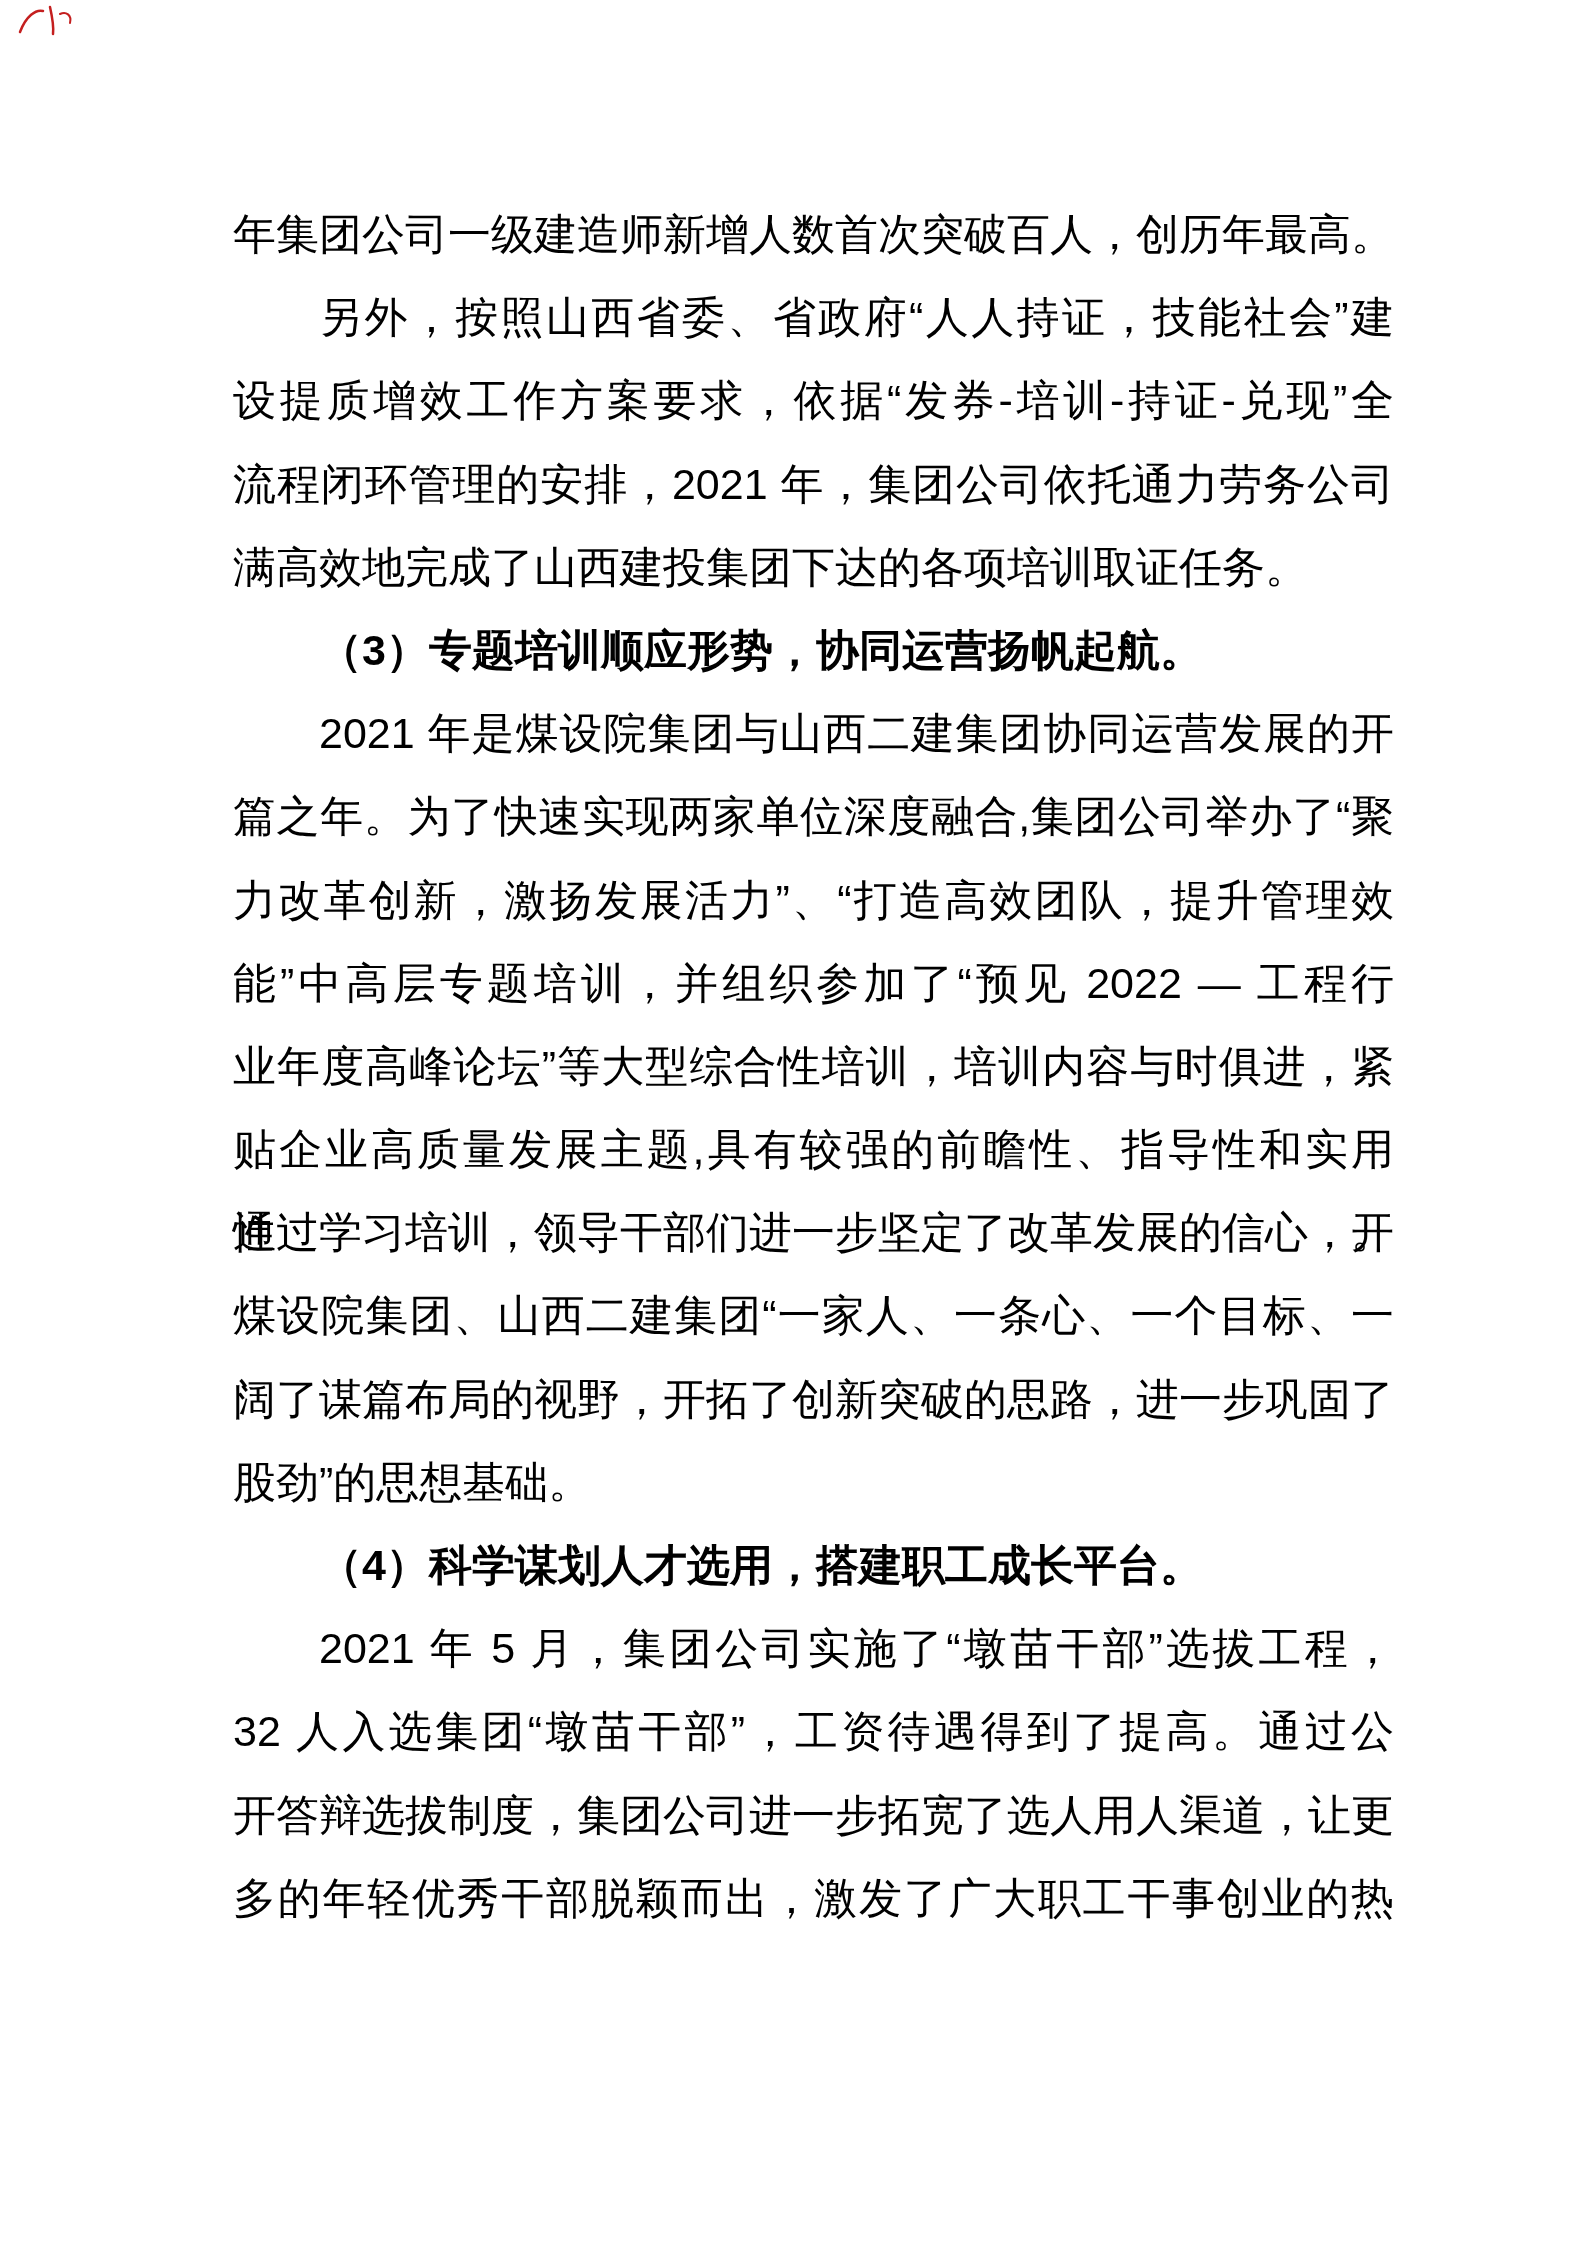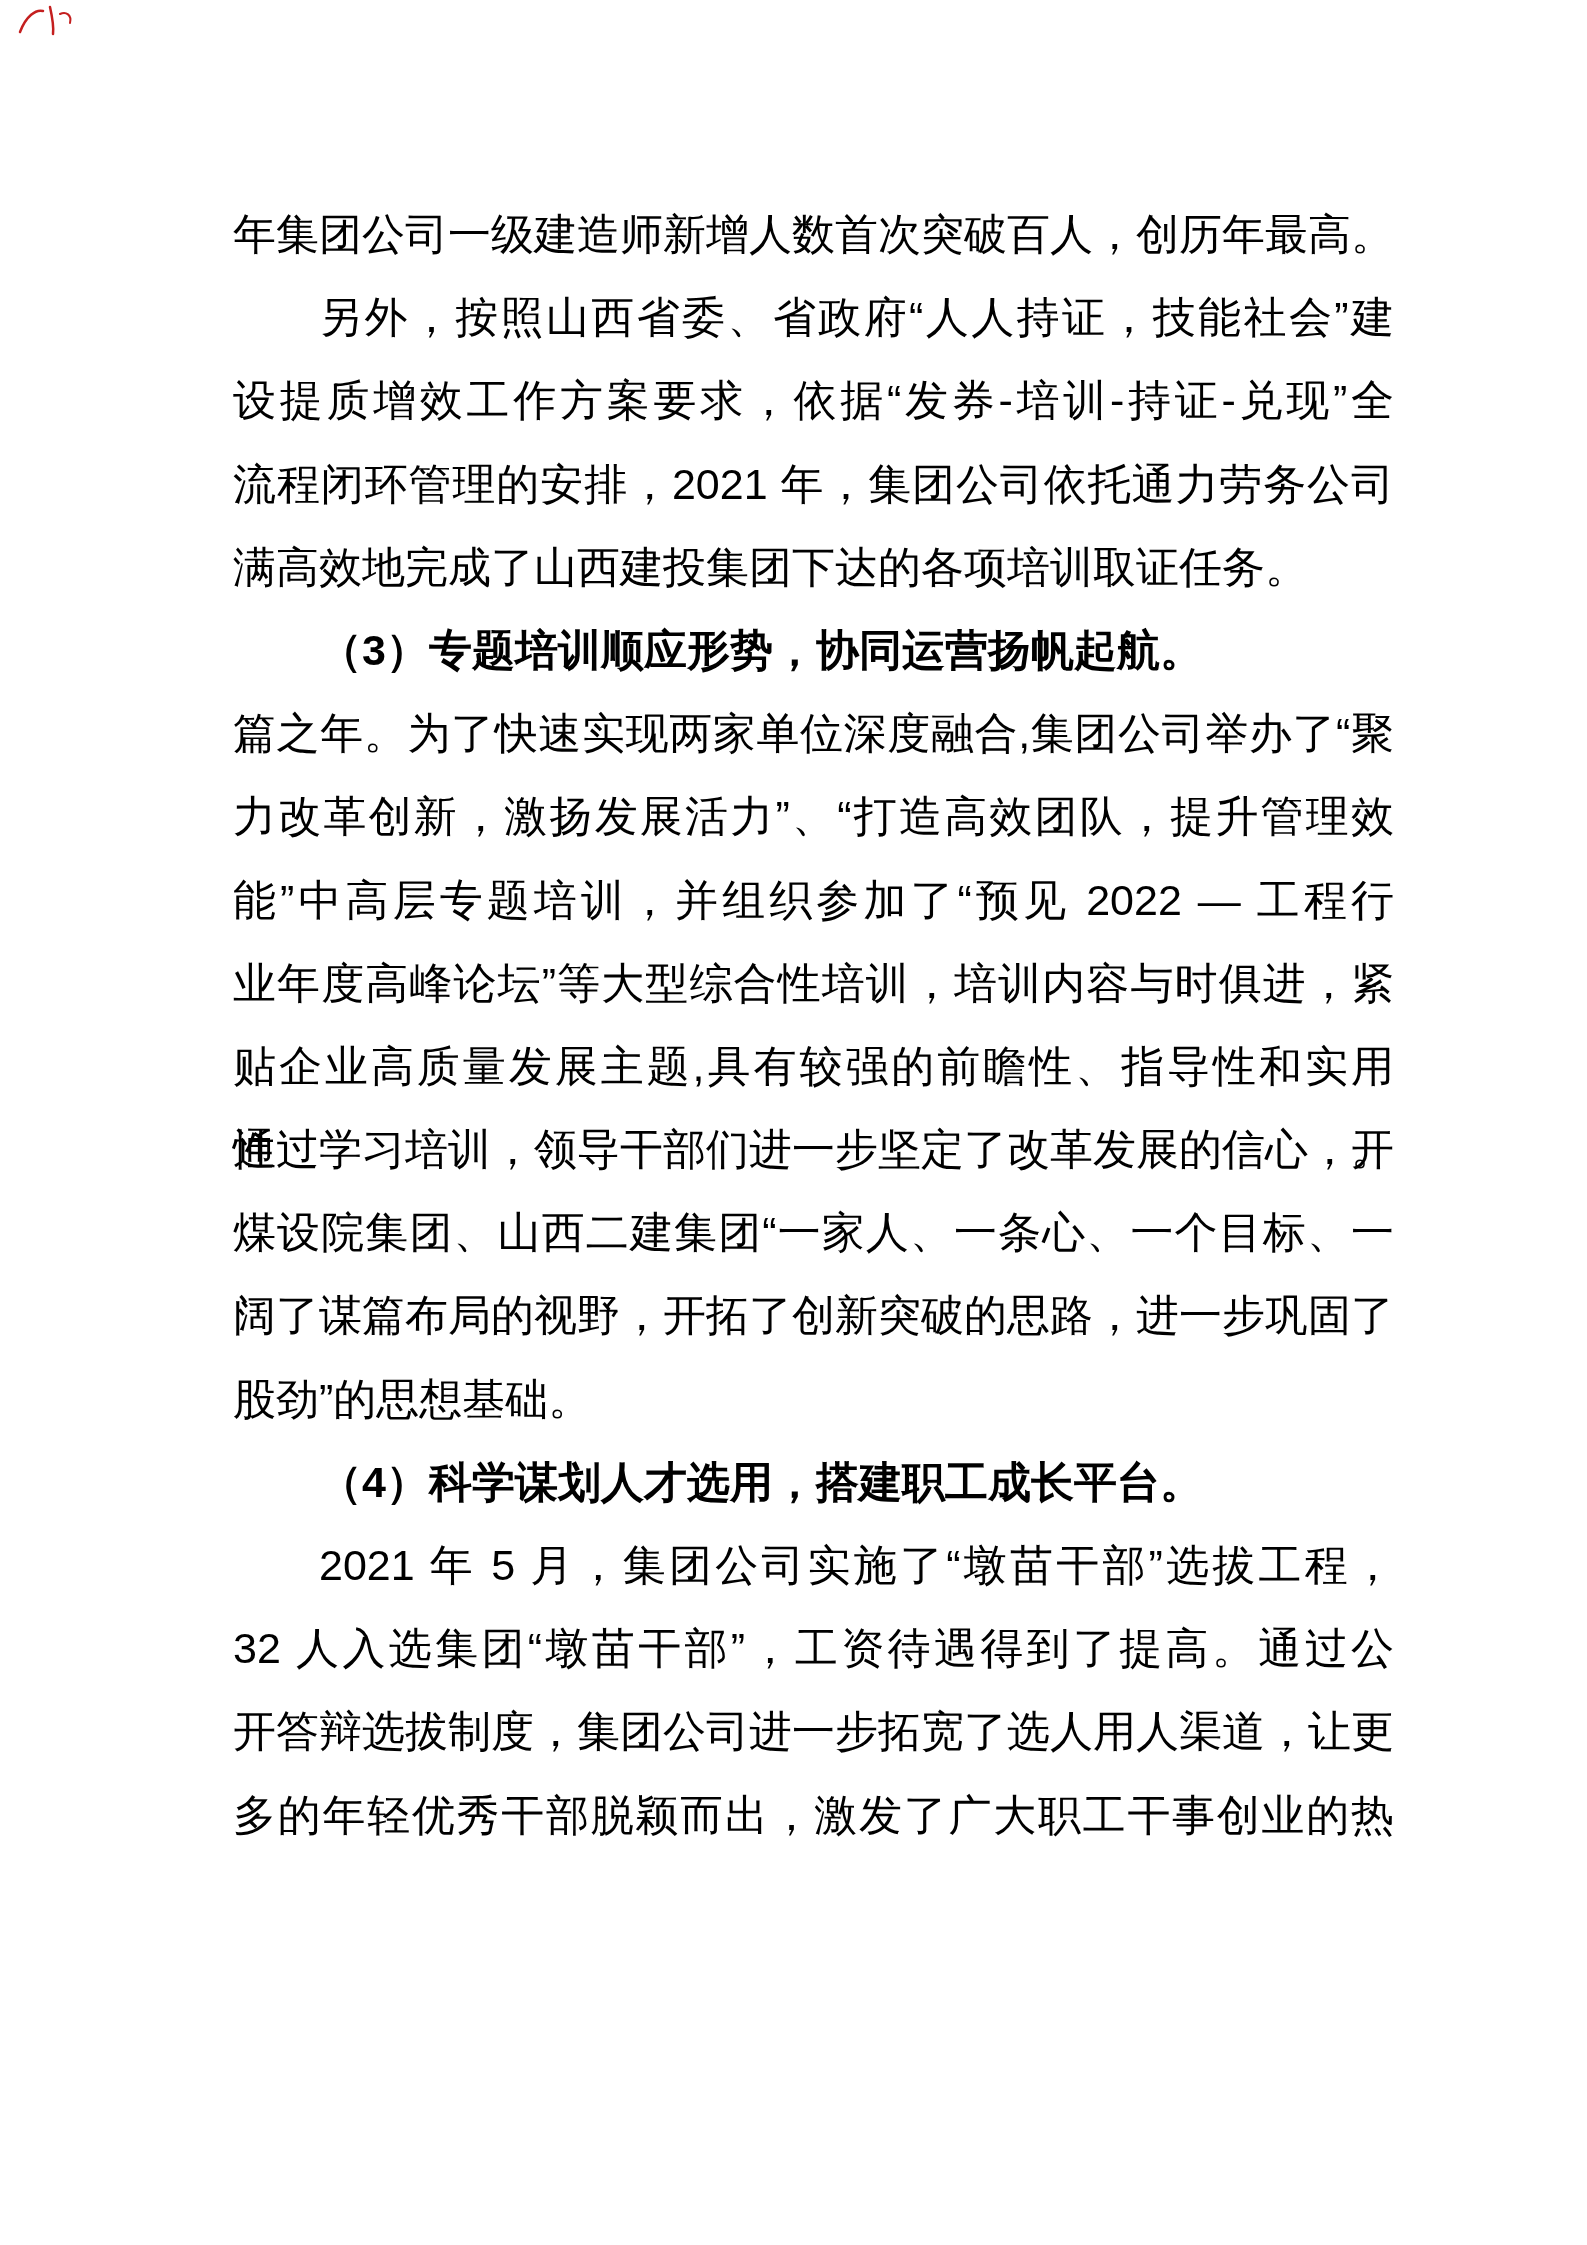--- a/index.html
+++ b/index.html
@@ -58,20 +58,21 @@
     <path d="M48,12 C54,9 60,13 58,21" fill="none" stroke="#c41f1f" stroke-width="2" stroke-linecap="round"></path>
   </svg>
 
   <div class="textblock">
     <div class="line">年集团公司一级建造师新增人数首次突破百人，创历年最高。</div>
     <div class="line indent">另外，按照山西省委、省政府“人人持证，技能社会”建</div>
     <div class="line">设提质增效工作方案要求，依据“发券-培训-持证-兑现”全</div>
     <div class="line">流程闭环管理的安排，2021 年，集团公司依托通力劳务公司</div>
     <div class="line plain">满高效地完成了山西建投集团下达的各项培训取证任务。</div>
     <div class="line plain indent heading">（3）专题培训顺应形势，协同运营扬帆起航。</div>
+    <div class="line indent">2021 年是煤设院集团与山西二建集团协同运营发展的开</div>
     <div class="line">篇之年。为了快速实现两家单位深度融合,集团公司举办了“聚</div>
     <div class="line">力改革创新，激扬发展活力”、“打造高效团队，提升管理效</div>
     <div class="line">能”中高层专题培训，并组织参加了“预见 2022 — 工程行</div>
     <div class="line">业年度高峰论坛”等大型综合性培训，培训内容与时俱进，紧</div>
     <div class="line">贴企业高质量发展主题,具有较强的前瞻性、指导性和实用性。</div>
     <div class="line">通过学习培训，领导干部们进一步坚定了改革发展的信心，开</div>
     <div class="line">煤设院集团、山西二建集团“一家人、一条心、一个目标、一</div>
     <div class="line">阔了谋篇布局的视野，开拓了创新突破的思路，进一步巩固了</div>
     <div class="line plain">股劲”的思想基础。</div>
     <div class="line plain indent heading">（4）科学谋划人才选用，搭建职工成长平台。</div>

